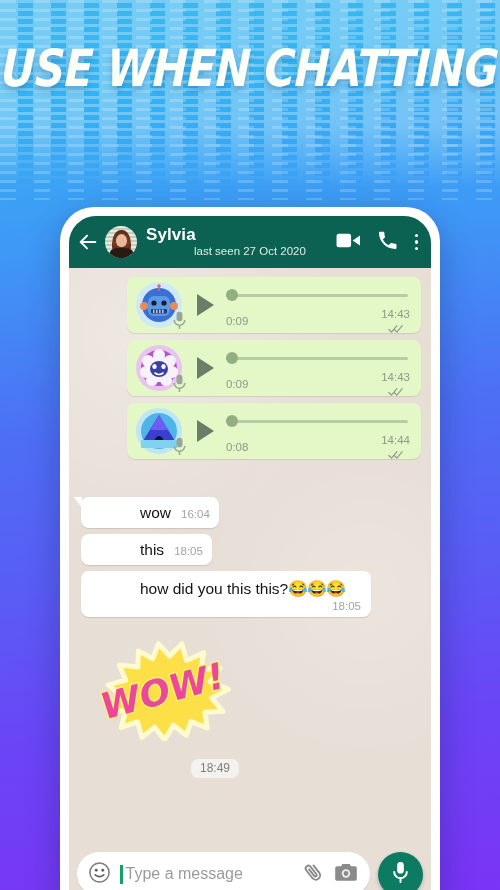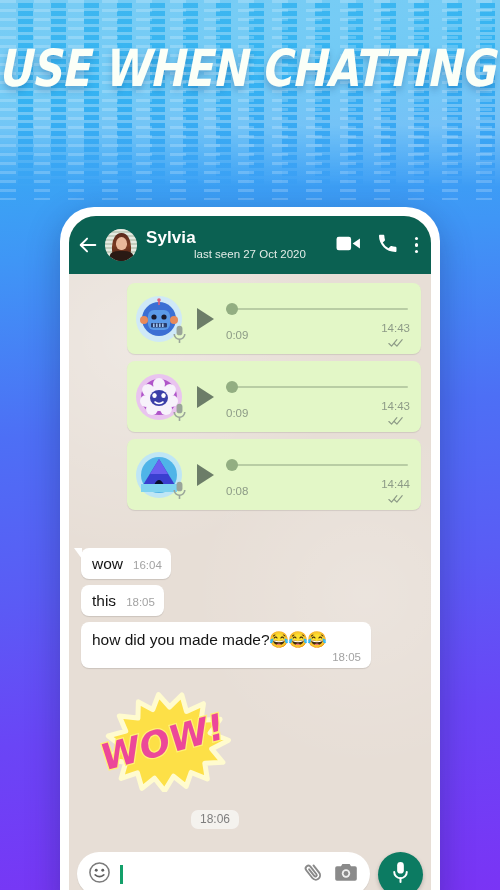--- a/index.html
+++ b/index.html
@@ -89,21 +89,21 @@
     overflow: hidden;
     background: #e6ddd4;
     display: flex;
     flex-direction: column;
     position: relative;
   }
 
   
   .appbar {
     flex: 0 0 auto;
-    height: 58px;
+    height: 52px;
     background: #0b6152;
     display: flex;
     align-items: center;
     padding: 0 10px 0 8px;
     color: #fff;
     gap: 0;
   }
   .back-arrow { width: 22px; height: 22px; flex: 0 0 auto; margin-right: 6px; }
   .avatar {
     width: 32px; height: 32px; border-radius: 50%;
@@ -148,21 +148,21 @@
       radial-gradient(circle at 18% 12%, rgba(255,255,255,.30), transparent 36%),
       radial-gradient(circle at 82% 56%, rgba(255,255,255,.18), transparent 40%),
       #e7ded6;
   }
 
   
   .voice-bubble {
     margin: 0 10px 7px 58px;
     background: #e3f7c7;
     border-radius: 8px;
-    height: 71px;
+    height: 56px;
     display: flex;
     align-items: center;
     padding: 0 9px 0 8px;
     box-shadow: 0 1px 1px rgba(0,0,0,.10);
     position: relative;
   }
   .sticker-av {
     width: 48px; height: 48px; flex: 0 0 auto;
     border-radius: 50%;
     position: relative;
@@ -211,21 +211,21 @@
     max-width: 290px;
   }
   .row { display: block; margin-bottom: 6px; }
   .in-bubble.tail::before {
     content:"";
     position: absolute; left: -7px; top: 0;
     border-top: 0 solid transparent;
     border-right: 8px solid #fff;
     border-bottom: 11px solid transparent;
   }
-  .btext { font-size: 15.5px; color: #141414; }
+  .btext { font-size: 15.5px; color: #141414; margin-left: 48px; }
   .btime { font-size: 11.5px; color: #a3a3a3; margin-left: 10px; white-space: nowrap; }
   .in-bubble.block { display: block; padding: 8px 10px 5px 11px; }
   .in-bubble.block .btime { display: block; text-align: right; margin: 2px 0 0 0; }
   .emo { font-size: 16px; letter-spacing: -1px; }
 
   
   .sticker-msg { margin: 24px 0 0 22px; width: 150px; height: 100px; position: relative; }
   .sticker-msg svg { position: absolute; left: 0; top: 0; }
   .sticker-time {
     position: absolute;
@@ -471,50 +471,51 @@
 
       <div class="row">
         <div class="in-bubble">
           <span class="btext">this</span>
           <span class="btime">18:05</span>
         </div>
       </div>
 
       <div class="row">
         <div class="in-bubble block">
-          <span class="btext">how did you made made?</span><span class="emo">😂😂😂</span>
+          <span class="btext">how did you this this?</span><span class="emo">😂😂😂</span>
           <span class="btime">18:05</span>
         </div>
       </div>
 
       <div class="sticker-msg">
         <svg width="150" height="100" viewBox="0 0 150 100">
           <g transform="rotate(-9 75 50)">
             <path d="M75 2 L84 16 L98 6 L100 23 L118 18 L113 34 L132 36 L120 48 L137 58 L119 64 L128 79 L110 77 L110 93 L95 84 L88 97 L77 85 L66 98 L58 84 L44 92 L42 76 L25 79 L32 64 L15 58 L31 48 L19 35 L37 33 L33 17 L51 22 L54 6 L67 16 Z" fill="#fde047" stroke="#fffbcf" stroke-width="5" stroke-linejoin="round"></path>
             <text x="73" y="62" text-anchor="middle" font-family="DejaVu Sans, sans-serif" font-size="36" font-weight="bold" font-style="italic" fill="#ec4899" stroke="#fff176" stroke-width="2.5" paint-order="stroke" transform="rotate(-6 73 62)">WOW!</text>
           </g>
         </svg>
-        <span class="sticker-time">18:06</span>
+        <span class="sticker-time">18:49</span>
       </div>
 
     </div>
 
     <div class="inputbar">
       <div class="input-pill">
         <span>
           <svg viewBox="0 0 24 24" width="23" height="23">
             <circle cx="12" cy="12" r="10" fill="none" stroke="#7b7b7b" stroke-width="1.6"></circle>
             <circle cx="8.6" cy="9.7" r="1.5" fill="#5e5e5e"></circle>
             <circle cx="15.4" cy="9.7" r="1.5" fill="#5e5e5e"></circle>
             <path d="M7.5 14.4 q4.5 4 9 0" fill="none" stroke="#5e5e5e" stroke-width="1.7" stroke-linecap="round"></path>
           </svg>
         </span>
         <span class="placeholder">
           <span class="caret"></span>
 
+          <span>Type a message</span>
         </span>
         <span>
           <svg viewBox="0 0 24 24" width="23" height="23" style="transform:rotate(-38deg)">
             <path d="M16.5 6.2v9.6a4.5 4.5 0 0 1-9 0V5.5a2.9 2.9 0 0 1 5.8 0v9.8a1.45 1.45 0 0 1-2.9 0V6.6" fill="none" stroke="#8a8a8a" stroke-width="2" stroke-linecap="round"></path>
           </svg>
         </span>
         <span>
           <svg viewBox="0 0 24 20" width="24" height="21">
             <path d="M8.4 1.5h7.2l1.4 2.2H21a1.8 1.8 0 0 1 1.8 1.8v11A1.8 1.8 0 0 1 21 18.3H3A1.8 1.8 0 0 1 1.2 16.5v-11A1.8 1.8 0 0 1 3 3.7h4z" fill="#8a8a8a"></path>
             <circle cx="12" cy="11" r="4.2" fill="#efefef"></circle>

